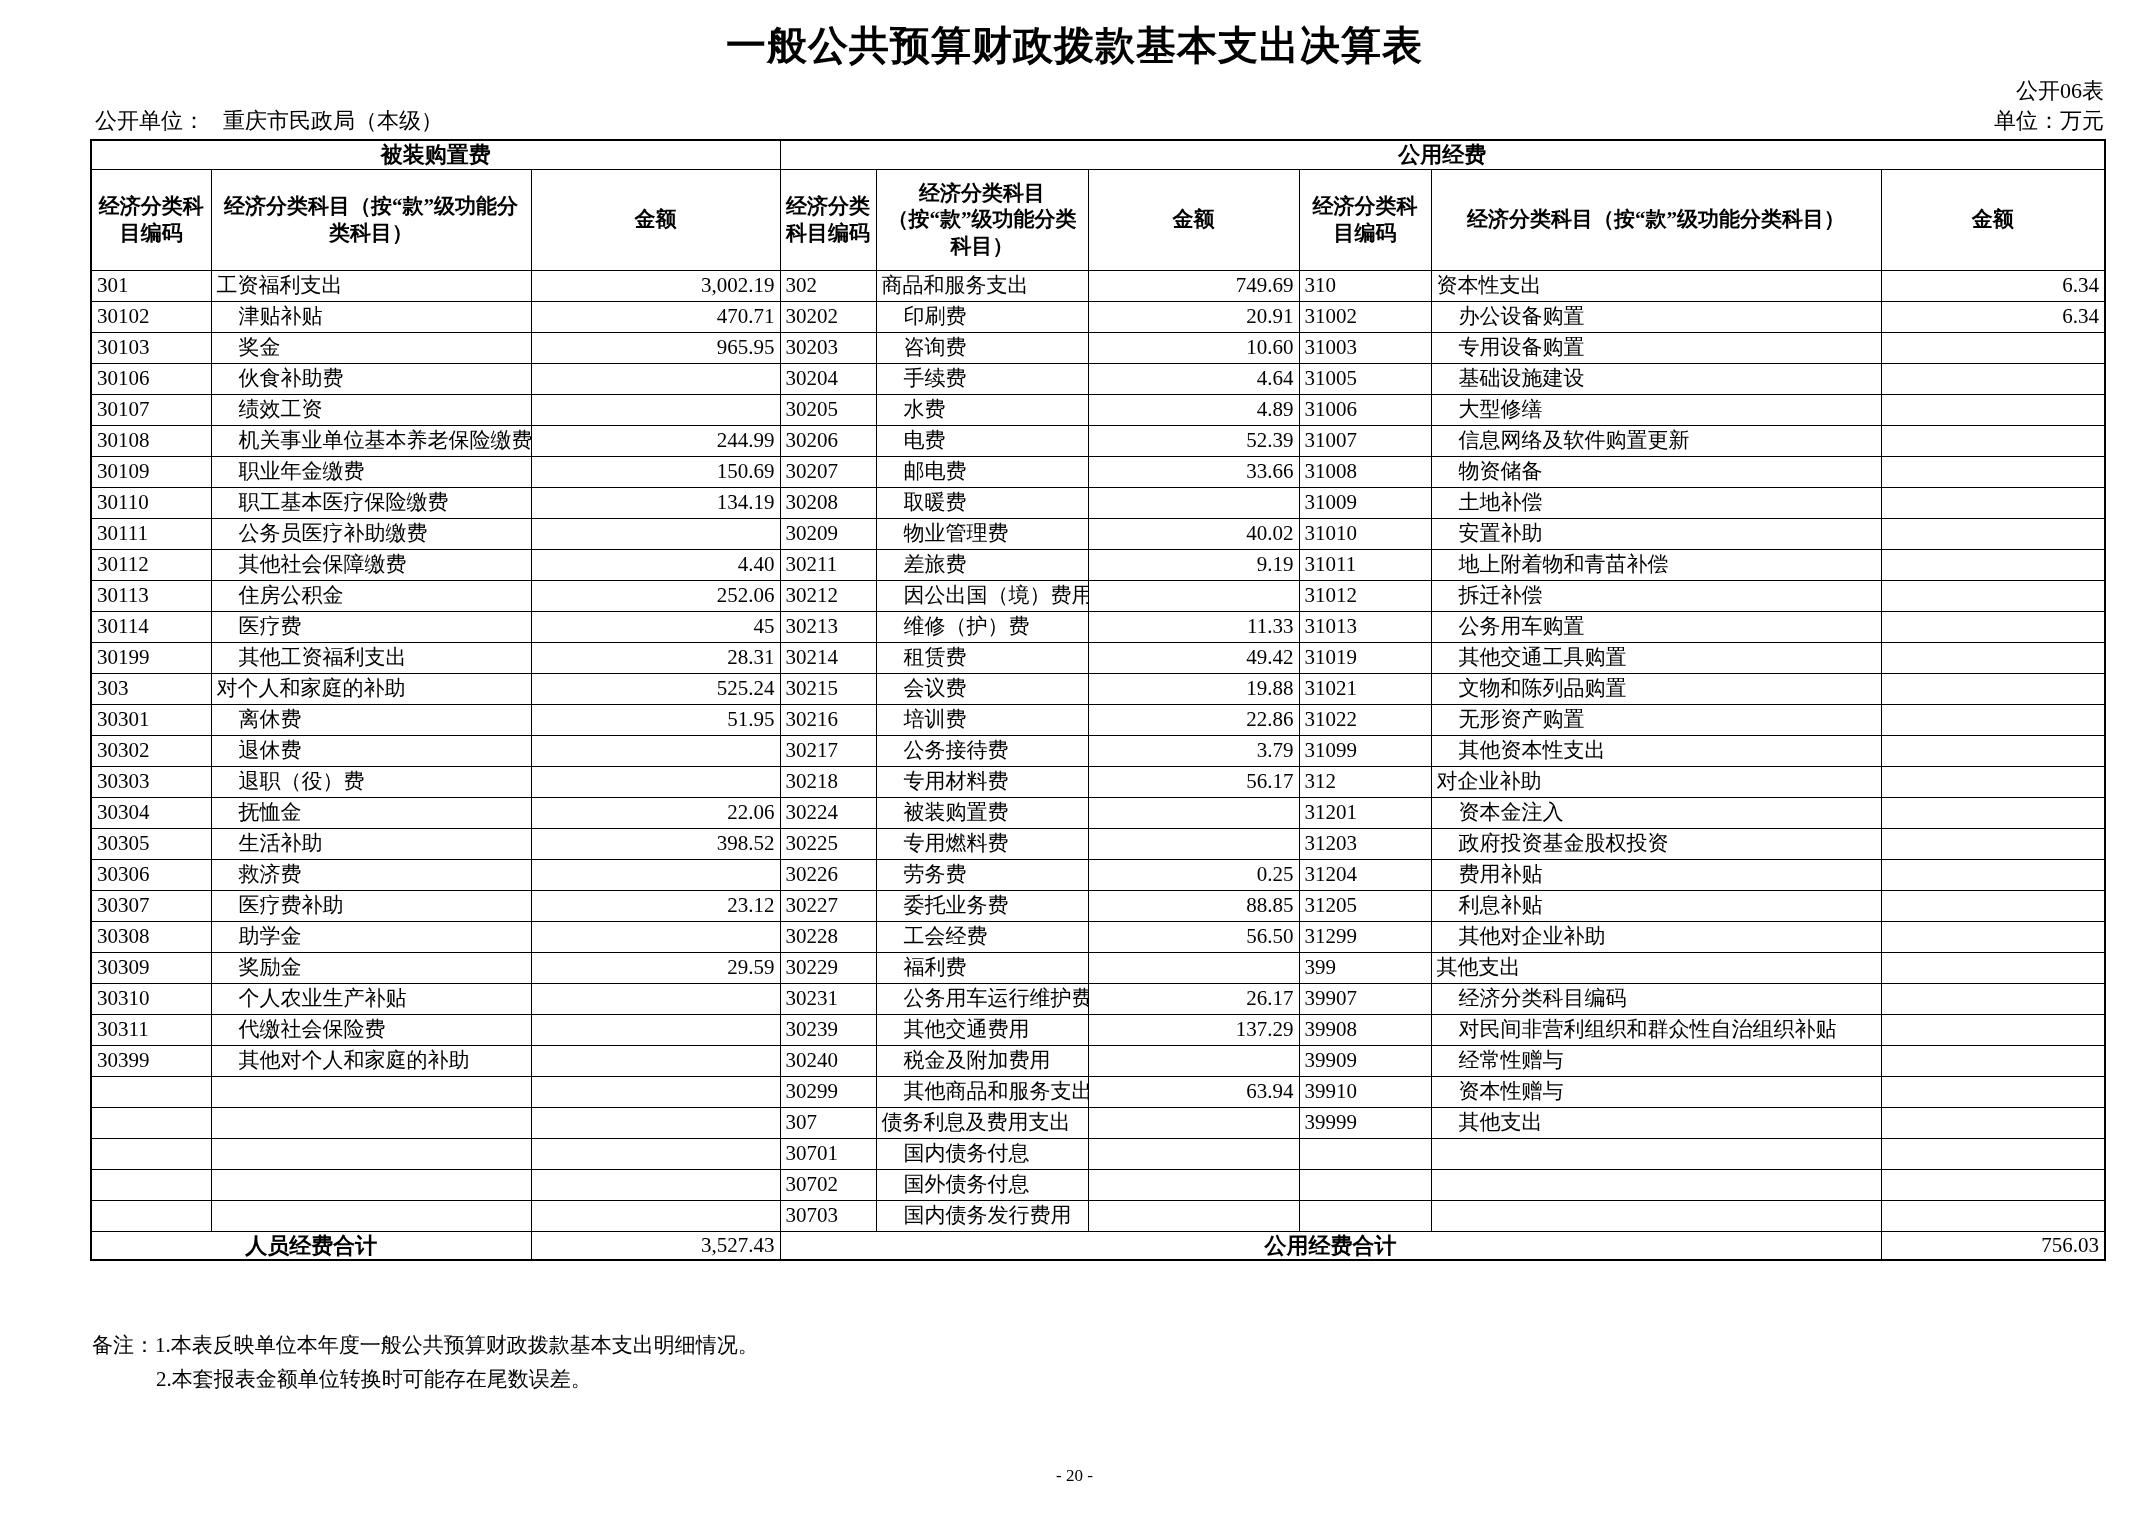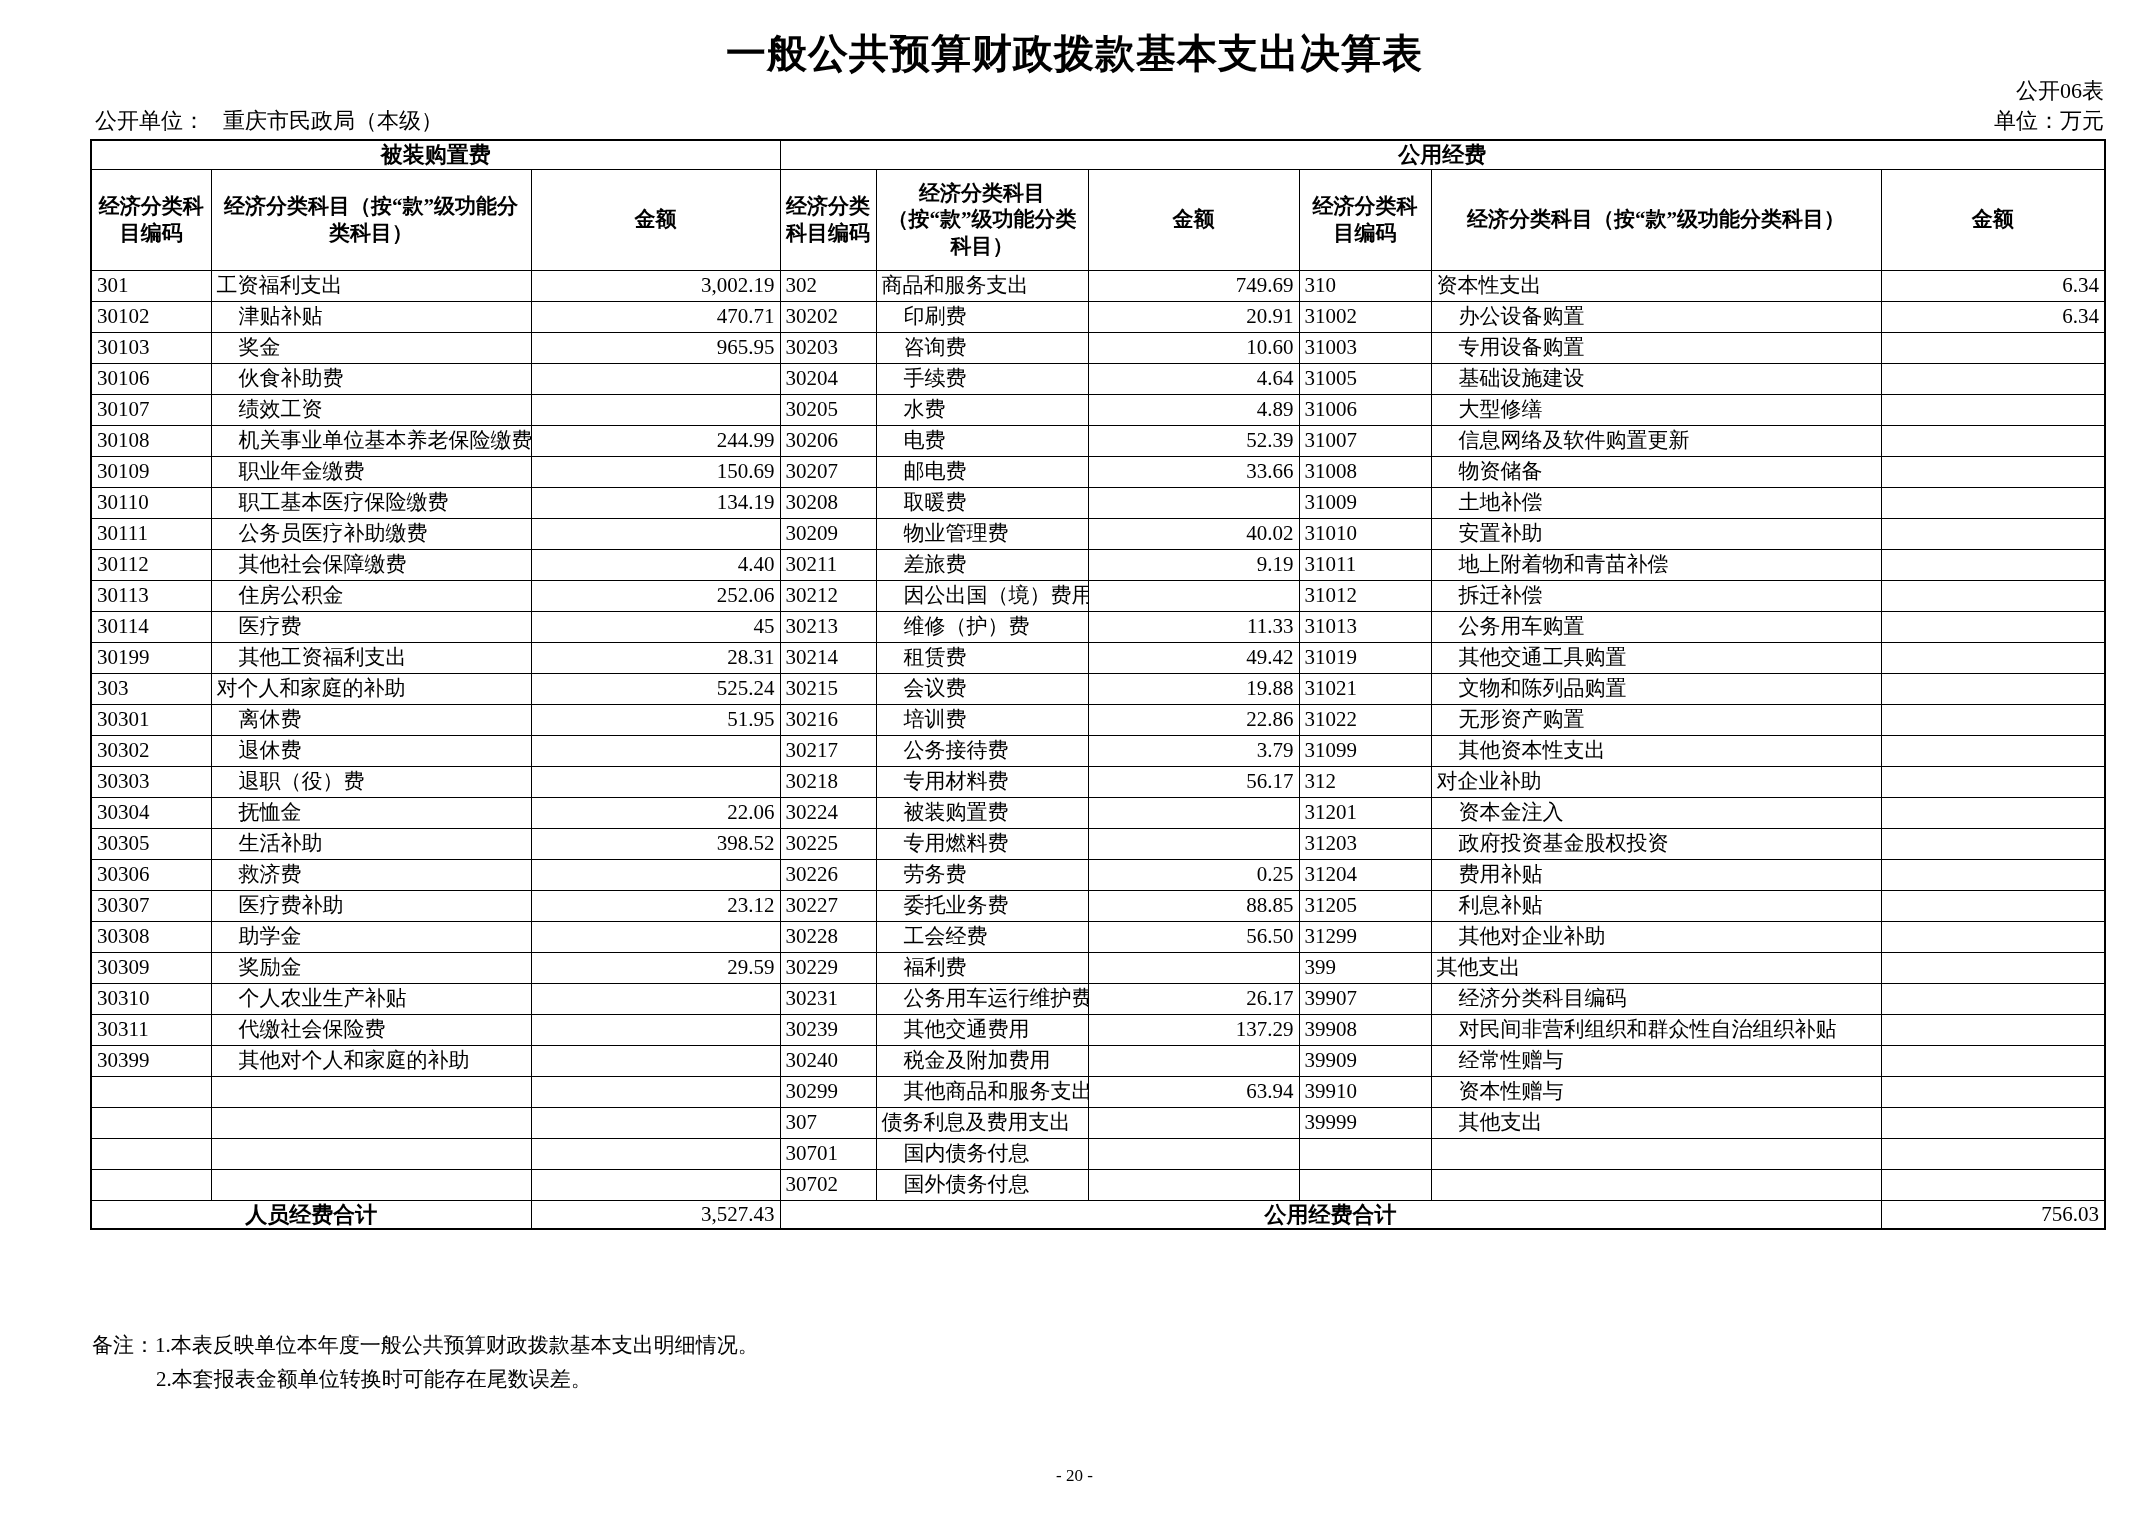--- a/index.html
+++ b/index.html
@@ -3,21 +3,21 @@
 <meta charset="utf-8">
 <style>
   * { margin:0; padding:0; box-sizing:border-box; }
   html,body { background:#ffffff; }
   body {
     width:2149px; height:1520px; position:relative;
     font-family:"Liberation Serif","DejaVu Serif",serif;
     color:#000;
   }
   .page-title {
-    position:absolute; top:26px; left:0; width:100%;
+    position:absolute; top:18px; left:0; width:100%;
     text-align:center; font-size:40px; font-weight:bold;
     font-family:"Liberation Sans","DejaVu Sans",sans-serif;
     letter-spacing:1px;
   }
   .form-code {
     position:absolute; top:76px; right:45px;
     font-size:22px; text-align:right;
   }
   .unit-measure {
     position:absolute; top:106px; right:45px;
@@ -424,20 +424,31 @@
           <td class="code"></td>
           <td class="name"></td>
           <td class="amt"></td>
           <td class="code">30702</td>
           <td class="name indent">国外债务付息</td>
           <td class="amt"></td>
           <td class="code"></td>
           <td class="name"></td>
           <td class="amt"></td>
         </tr>
+        <tr>
+          <td class="code"></td>
+          <td class="name"></td>
+          <td class="amt"></td>
+          <td class="code">30703</td>
+          <td class="name indent">国内债务发行费用</td>
+          <td class="amt"></td>
+          <td class="code"></td>
+          <td class="name"></td>
+          <td class="amt"></td>
+        </tr>
       </tbody>
     <tfoot>
       <tr>
         <td colspan="2" class="tlabel">人员经费合计</td>
         <td class="amt">3,527.43</td>
         <td colspan="5" class="tlabel">公用经费合计</td>
         <td class="amt">756.03</td>
       </tr>
     </tfoot>
   </table>

